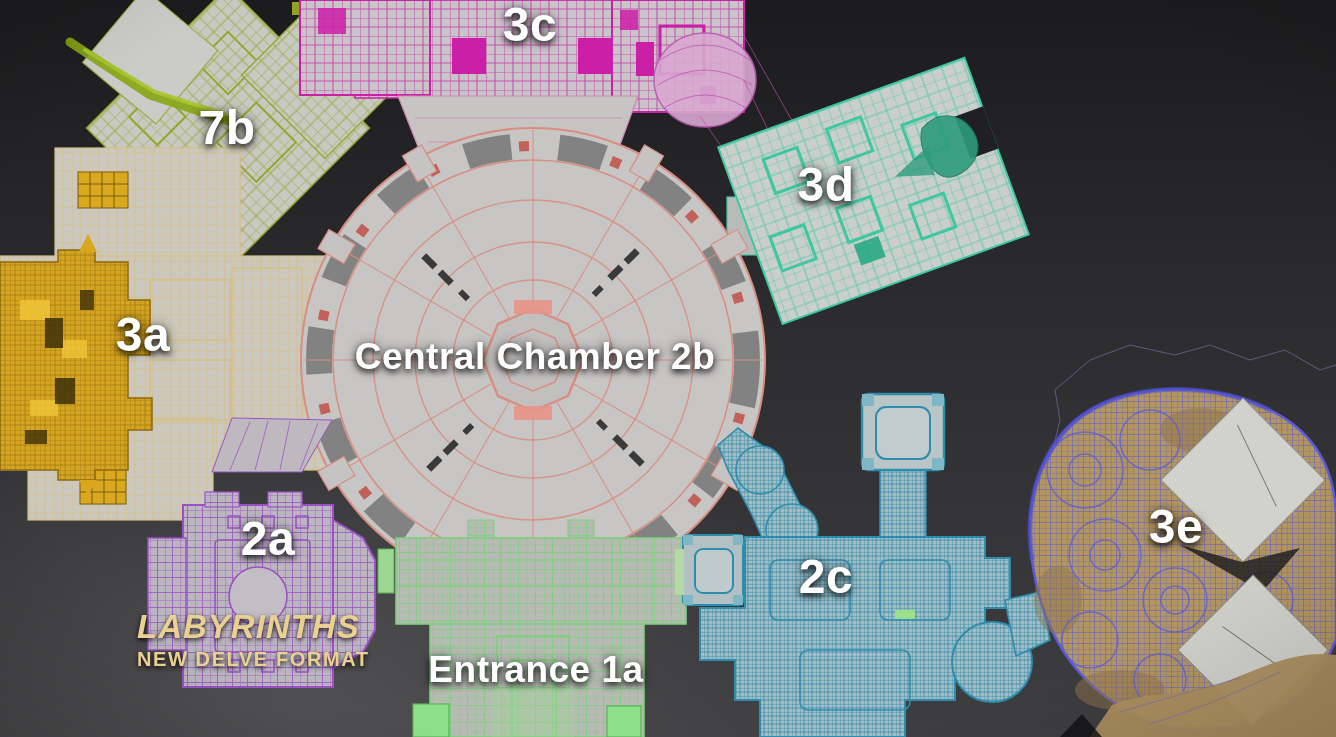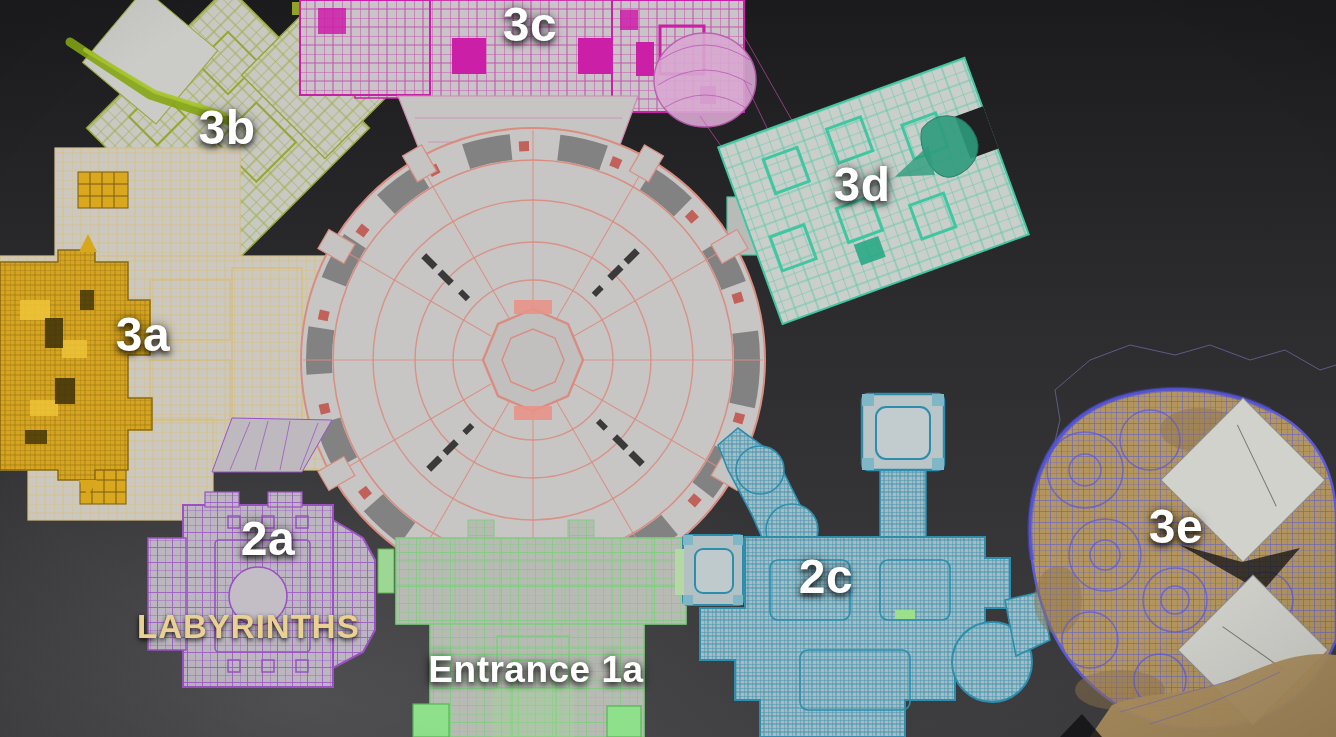--- a/index.html
+++ b/index.html
@@ -15,21 +15,21 @@
     background:radial-gradient(1250px 760px at 50% 45%, rgba(0,0,0,0) 55%, rgba(0,0,0,.28) 100%);}
   .zone-label{
     position:absolute;color:#ffffff;font-weight:bold;white-space:nowrap;
     transform:translate(-50%,-50%);letter-spacing:.5px;
     text-shadow:0 3px 6px rgba(0,0,0,.85), 0 0 12px rgba(0,0,0,.45);
   }
   .size-letter{font-size:48px;}
   .size-name{font-size:37px;}
   .brand{position:absolute;left:137px;color:#ead092;font-weight:bold;white-space:nowrap;
     text-shadow:0 2px 5px rgba(0,0,0,.9);}
-  .brand-title{top:608px;font-size:33px;letter-spacing:1px;}
+  .brand-title{top:608px;font-size:33px;letter-spacing:1px;font-style:italic;}
   .brand-sub{top:648px;font-size:20px;letter-spacing:1.6px;}
 </style>
 </head>
 <body>
 
 <div id="stage">
 
 <svg id="wiremap" width="1336" height="737" viewBox="0 0 1336 737">
   <defs>
     <pattern id="pOlive" width="20" height="20" patternUnits="userSpaceOnUse">
@@ -334,24 +334,26 @@
       <line x1="1215" y1="655" x2="1290" y2="642" stroke="#77776f" stroke-width="1"></line>
     </g>
     <path d="M1090 737 L1112 705 C1150 690 1192 696 1230 680 C1270 664 1300 650 1336 655 L1336 737 Z" fill="#ab8d5e" opacity=".95"></path>
     <path d="M1120 712 Q1180 694 1240 678 M1150 724 Q1210 706 1280 672" stroke="#5b5bdb" stroke-width="1" fill="none" opacity=".45"></path>
     <polygon points="1060,737 1082,714 1102,737" fill="#101014" opacity=".8"></polygon>
   </g>
 </svg>
 
 <div class="vignette"></div>
 
-<div class="zone-label size-letter" style="left:227px;top:127px">3b</div>
+<div class="zone-label size-letter" style="left:227px;top:127px">7b</div>
 <div class="zone-label size-letter" style="left:530px;top:24px">3c</div>
-<div class="zone-label size-letter" style="left:862px;top:184px">3d</div>
+<div class="zone-label size-letter" style="left:826px;top:184px">3d</div>
 <div class="zone-label size-letter" style="left:143px;top:334px">3a</div>
+<div class="zone-label size-name" style="left:535px;top:357px">Central Chamber 2b</div>
 <div class="zone-label size-letter" style="left:268px;top:538px">2a</div>
 <div class="zone-label size-name" style="left:536px;top:670px">Entrance 1a</div>
 <div class="zone-label size-letter" style="left:826px;top:576px">2c</div>
 <div class="zone-label size-letter" style="left:1176px;top:526px">3e</div>
 
 <div class="brand brand-title">LABYRINTHS</div>
+<div class="brand brand-sub">NEW DELVE FORMAT</div>
 
 </div>
 
 </body></html>

